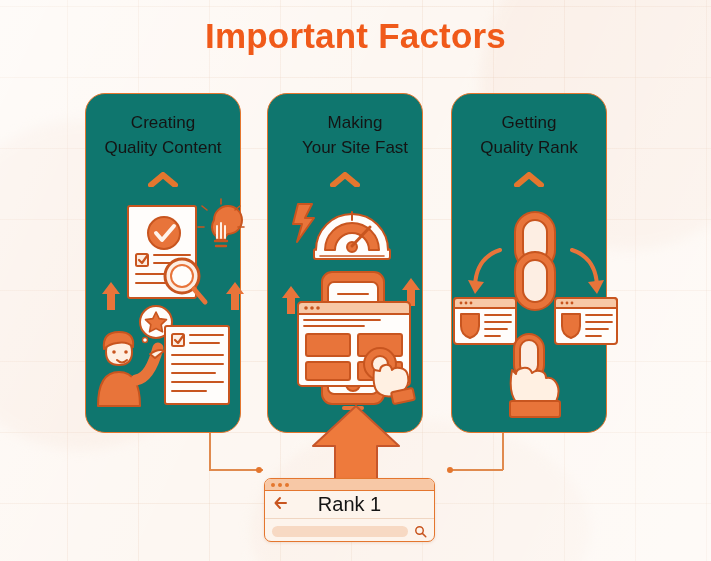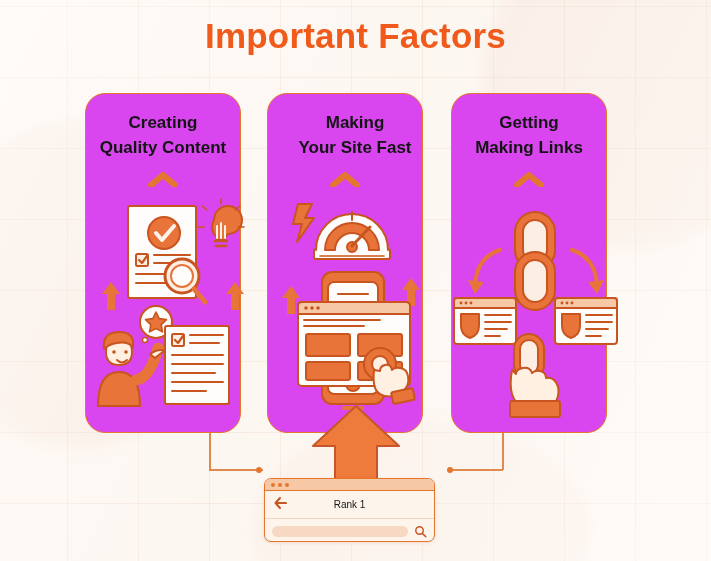--- a/index.html
+++ b/index.html
@@ -49,25 +49,24 @@
     color: #F05A1A;
     letter-spacing: .2px;
   }
 
   
   .card {
     position: absolute;
     top: 93px;
     width: 156px;
     height: 340px;
-    background: #d946ef;
+    background: #0f766e;
     border: 1.4px solid #E4762E;
     border-radius: 20px;
     box-sizing: border-box;
-    font-weight: bold;
   }
   #card-0 { left: 85px; }
   #card-1 { left: 267px; padding-left: 20px; }
   #card-2 { left: 451px; }
 
   .card-title {
     margin-top: 16px;
     text-align: center;
     font-size: 17px;
     line-height: 25px;
@@ -123,21 +122,21 @@
   .dot { width: 4px; height: 4px; border-radius: 50%; background: #E4762E; }
   #browser-head {
     position: relative;
     height: 27px;
     display: flex; align-items: center;
     border-bottom: 1px solid #F0D6C2;
   }
   #back-arrow { position: absolute; left: 8px; top: 4px; width: 16px; height: 16px; }
   #rank-label {
     width: 100%; text-align: center;
-    font-size: 10px; color: #141414;
+    font-size: 20px; color: #141414;
   }
   #search-row {
     height: 25px;
     display: flex; align-items: center;
     padding: 0 7px;
     gap: 6px;
   }
   #search-field {
     flex: 1; height: 11px;
     background: #F7D9C3;
@@ -270,21 +269,21 @@
         <circle cx="112" cy="170" r="16" fill="#E8743A" stroke="#C8551F"></circle>
         <circle cx="112" cy="170" r="8" fill="#FFF0E2" stroke="#C8551F"></circle>
         <path d="M106 176 q-2 20 6 24 q10 6 22 -2 q8 -6 6 -16 q-1 -7 -8 -8 q-6 -1 -8 2 q-1 -6 -7 -5 q-5 1 -5 6 z" fill="#FFF0E2" stroke="#C8551F"></path>
         <rect x="124" y="196" width="22" height="12" rx="2" transform="rotate(-12 135 202)" fill="#E8743A" stroke="#C8551F"></rect>
       </g>
     </svg>
   </div>
 
   <div class="card" id="card-2">
     <div class="card-title">Getting
-Making Links</div>
+Quality Rank</div>
     <svg class="caret" viewBox="0 0 30 15">
       <path d="M3 13 L15 3 L27 13" fill="none" stroke="#E4762E" stroke-width="6" stroke-linecap="round" stroke-linejoin="round"></path>
     </svg>
 
     <svg class="art" viewBox="0 0 172 232">
       <g stroke="#C8551F" stroke-width="2" fill="none" stroke-linejoin="round" stroke-linecap="round">
 
         <rect x="63" y="18" width="40" height="58" rx="20" fill="#E8743A" stroke="#C8551F" stroke-width="2"></rect>
         <rect x="71" y="26" width="24" height="42" rx="12" fill="#FDEEE3" stroke="#C8551F" stroke-width="2"></rect>
         <rect x="63" y="58" width="40" height="58" rx="20" fill="#E8743A" stroke="#C8551F" stroke-width="2"></rect>

